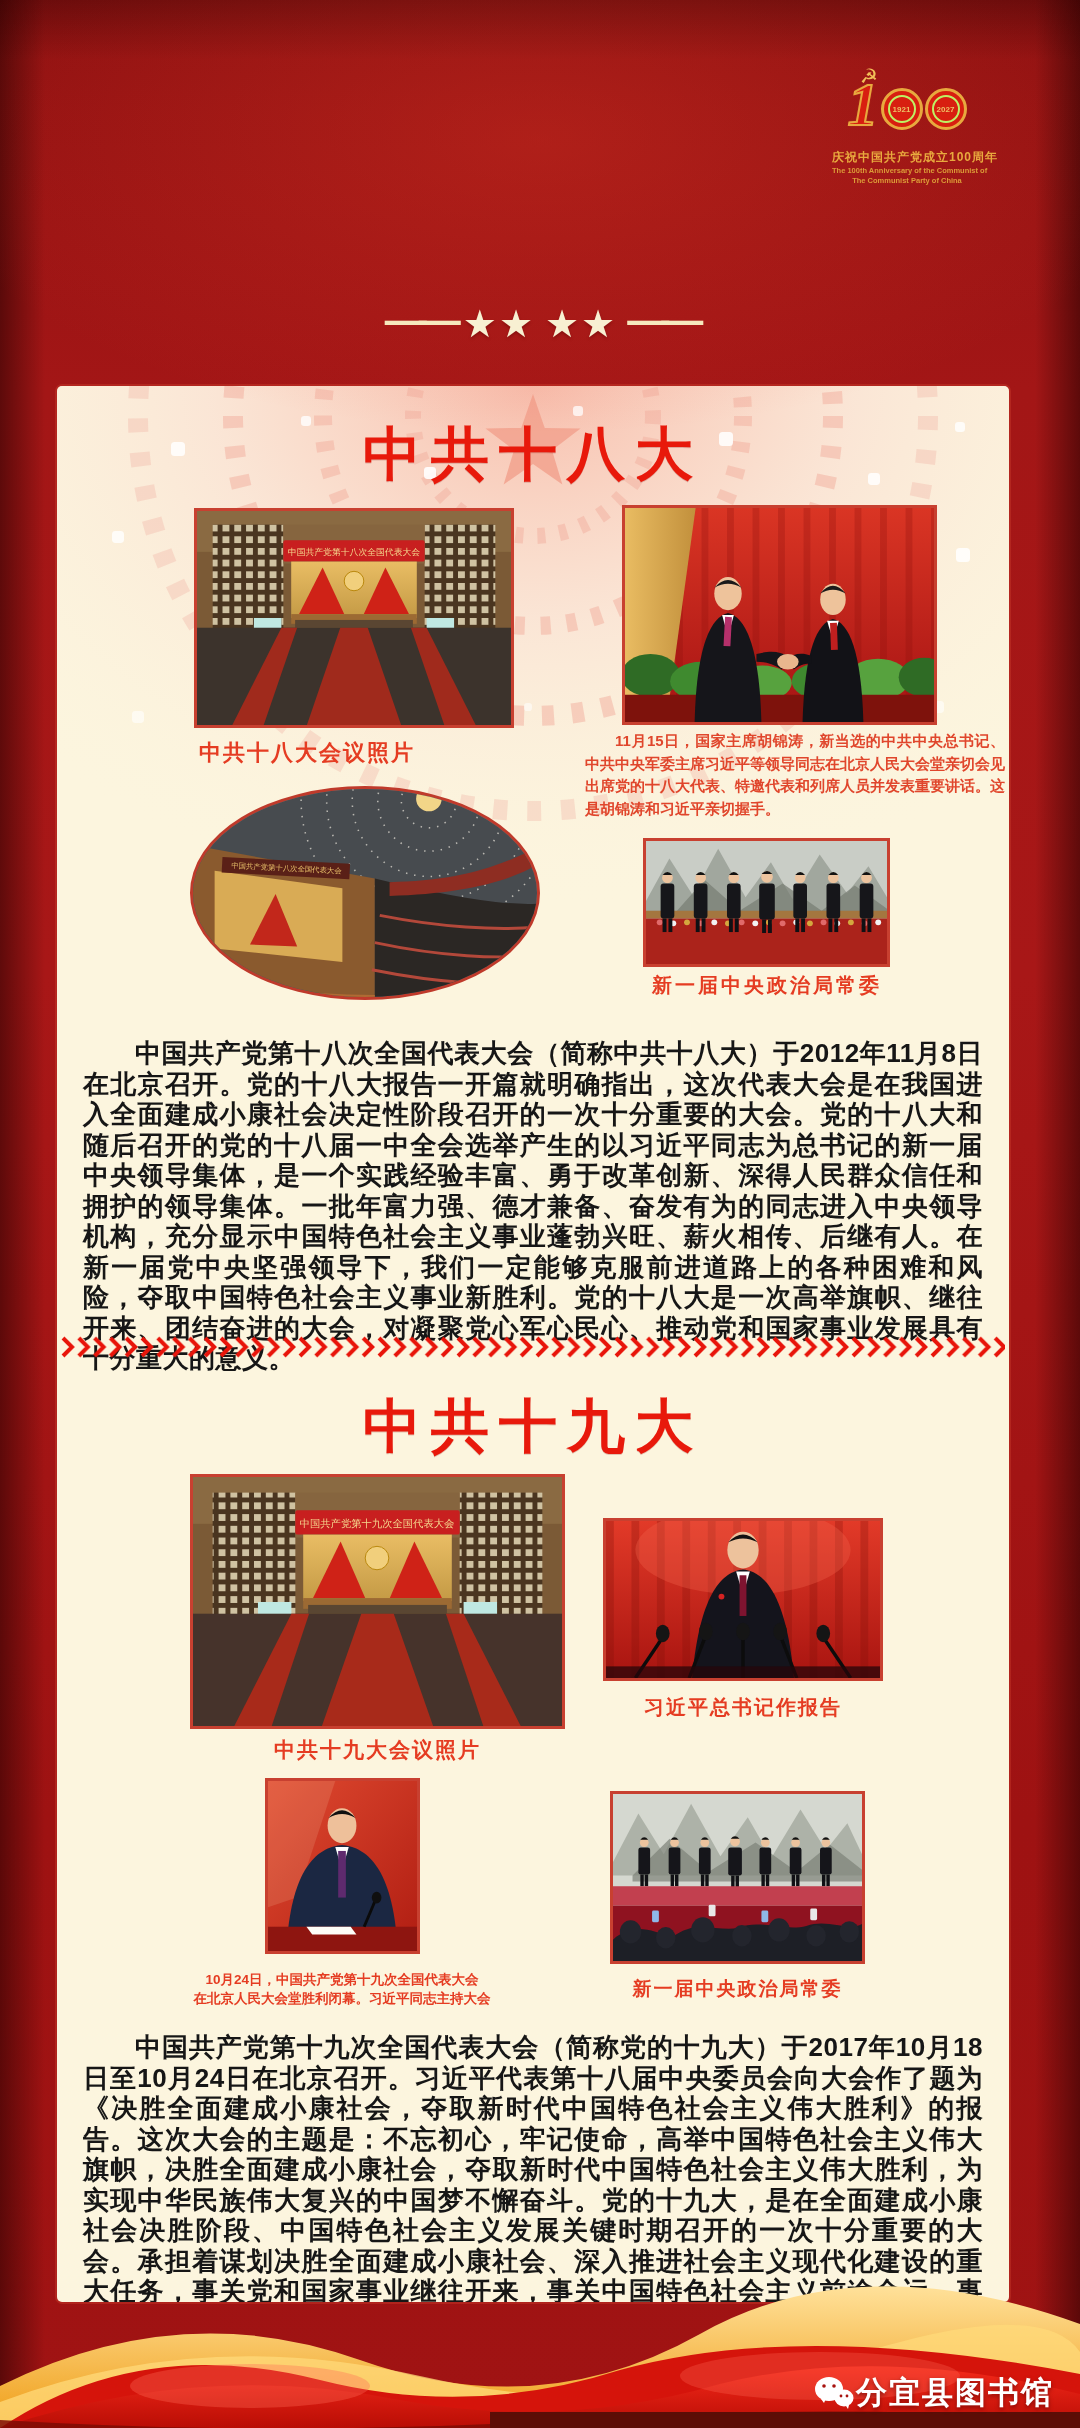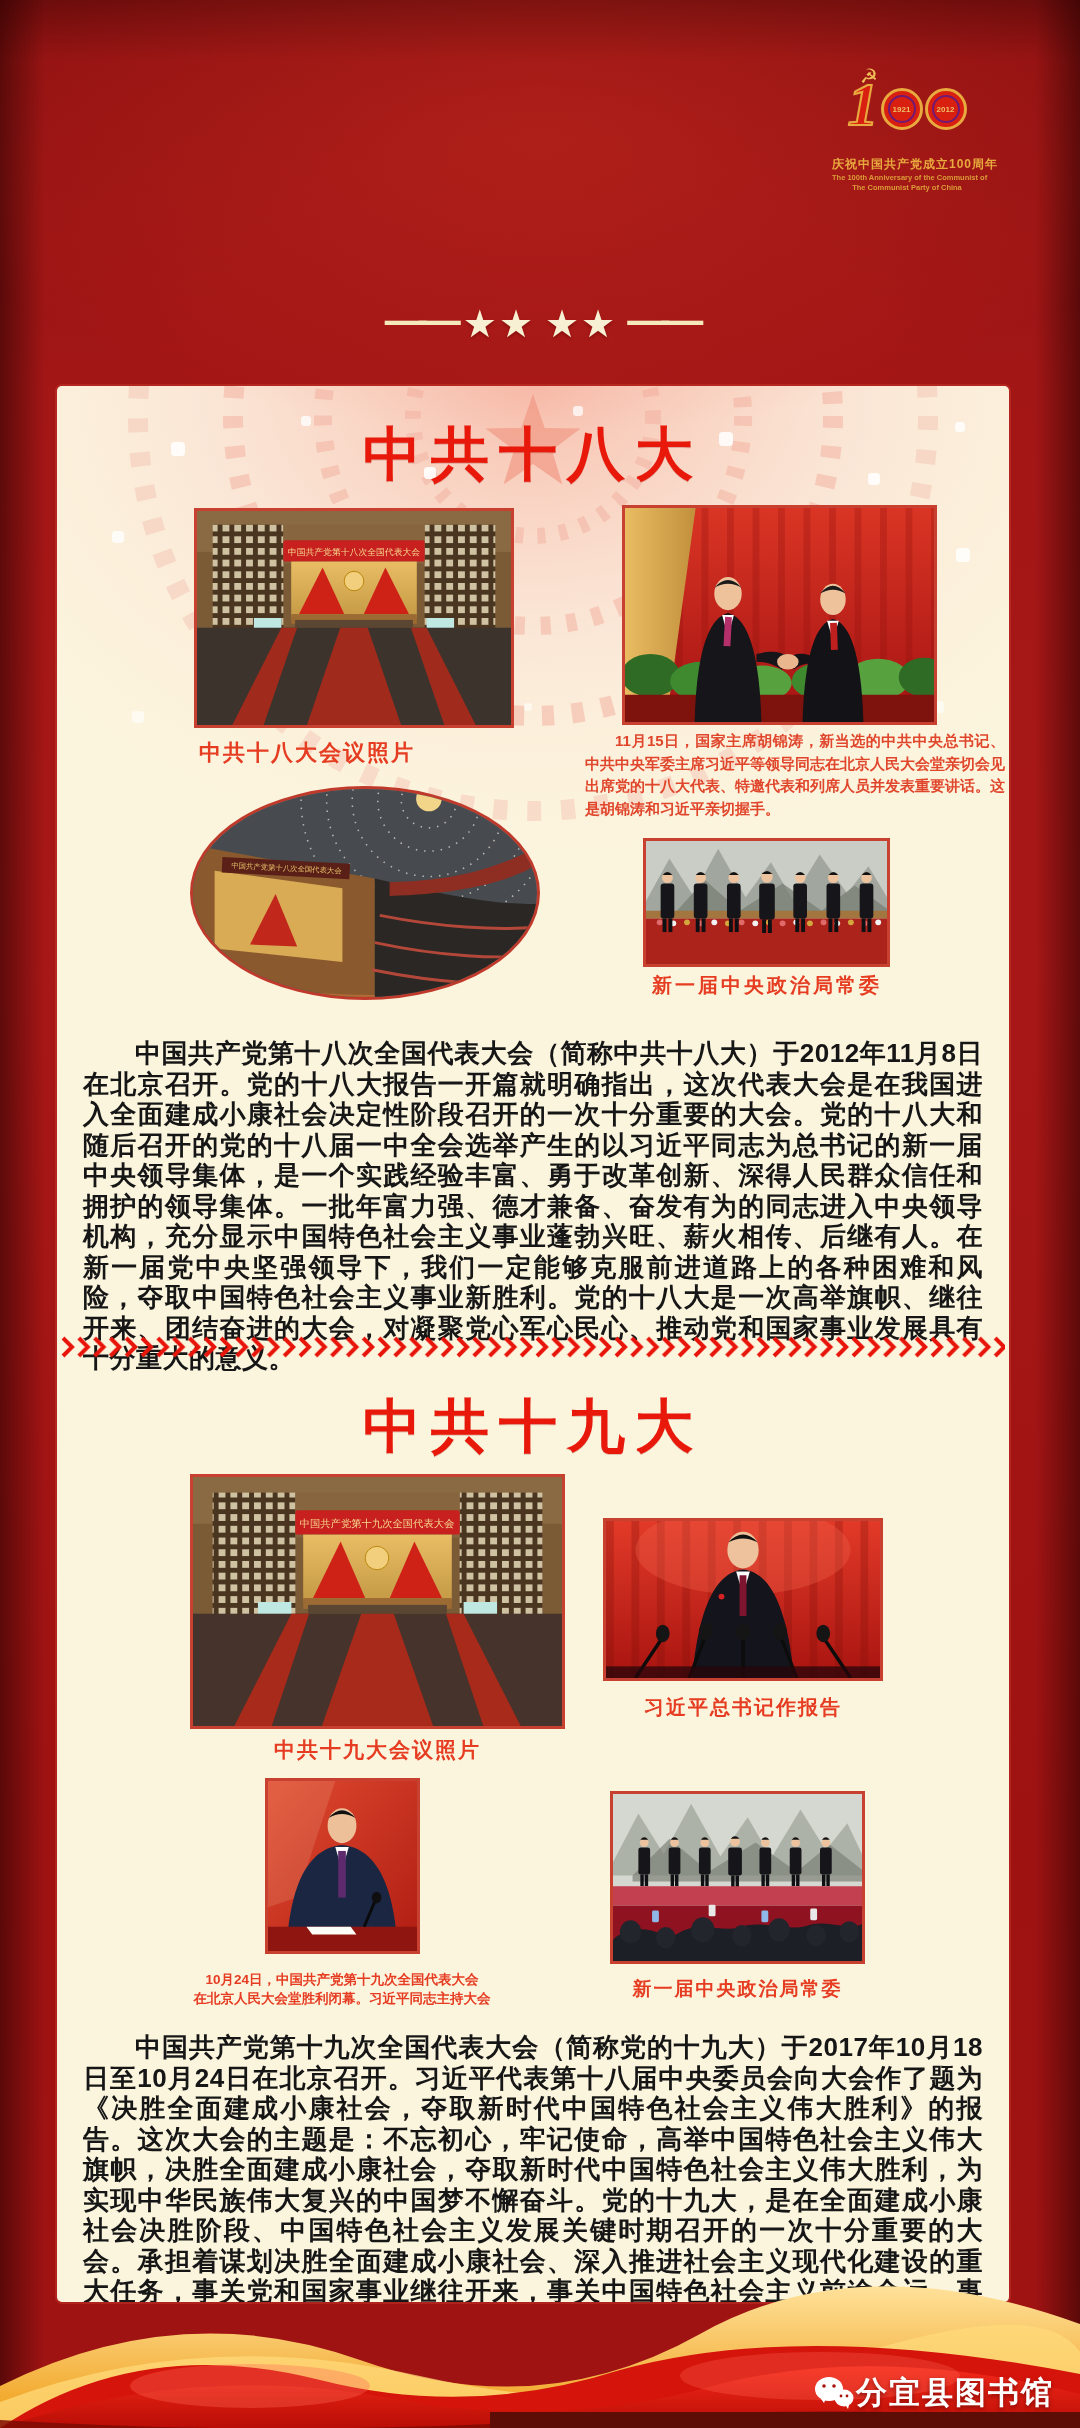--- a/index.html
+++ b/index.html
@@ -14,23 +14,23 @@
     background:
       radial-gradient(900px 420px at 50% 140px, rgba(235,60,40,.30), transparent 70%),
       linear-gradient(90deg, rgba(35,0,0,.55) 0, rgba(35,0,0,0) 45px, transparent 1035px, rgba(35,0,0,.55) 100%),
       linear-gradient(180deg, rgba(35,0,0,.35) 0, transparent 60px);
   }
   
   .logo{position:absolute;left:832px;top:72px;width:150px;z-index:6;text-align:center;}
   .logo-row{display:flex;align-items:center;justify-content:center;gap:2px;height:64px;position:relative;}
   .logo-one{font-family:"Liberation Serif",serif;font-style:italic;font-weight:800;font-size:62px;line-height:60px;color:#d81f10;-webkit-text-stroke:2px #e8a93e;text-shadow:0 0 2px #e8a93e;}
   .logo-zero{width:42px;height:42px;border-radius:50%;background:#d81f10;border:3px solid #e8a93e;display:flex;align-items:center;justify-content:center;margin-top:10px;}
-  .logo-zero .ring{width:28px;height:28px;border-radius:50%;border:2px solid #701a75;display:flex;align-items:center;justify-content:center;font-size:8px;font-weight:700;color:#edc065;}
+  .logo-zero .ring{width:28px;height:28px;border-radius:50%;border:2px solid #bef264;display:flex;align-items:center;justify-content:center;font-size:8px;font-weight:700;color:#edc065;}
   .logo-sickle{position:absolute;left:28px;top:-8px;font-size:20px;color:#f2c159;}
-  .logo-cap-cn{margin-top:20px;font-size:12px;font-weight:800;color:#e8a93e;letter-spacing:1px;white-space:nowrap;}
+  .logo-cap-cn{margin-top:13px;font-size:12px;font-weight:800;color:#e8a93e;letter-spacing:1px;white-space:nowrap;}
   .logo-cap-en{font-size:7.5px;font-weight:700;color:#dc9c38;line-height:10px;white-space:nowrap;}
   
   .main-title{
     position:absolute;left:0;top:192px;width:100%;text-align:center;z-index:6;
     font-family:"Liberation Serif",serif;font-weight:800;font-size:78px;letter-spacing:5px;
     color:#f3c263;
     background:linear-gradient(180deg,#fdeec0 0%,#f6ca6c 45%,#d98b2b 100%);
     -webkit-background-clip:text;background-clip:text;-webkit-text-fill-color:transparent;
     text-shadow:0 3px 4px rgba(60,0,0,.35);
   }
@@ -92,21 +92,21 @@
 <div id="canvas">
 
   <div class="logo">
     <div class="logo-row">
       <span class="logo-sickle">☭</span>
       <span class="logo-one">1</span>
       <span class="logo-zero">
           <span class="ring">1921</span>
         </span>
       <span class="logo-zero">
-          <span class="ring">2012</span>
+          <span class="ring">2027</span>
         </span>
     </div>
     <div class="logo-cap-cn">庆祝中国共产党成立100周年</div>
     <div class="logo-cap-en">The 100th Anniversary of the Communist of</div>
     <div class="logo-cap-en">The Communist Party of China</div>
   </div>
 
   <div class="sub-title">
     <span class="sub-dash">——</span>
     <span class="sub-stars">★★</span>

